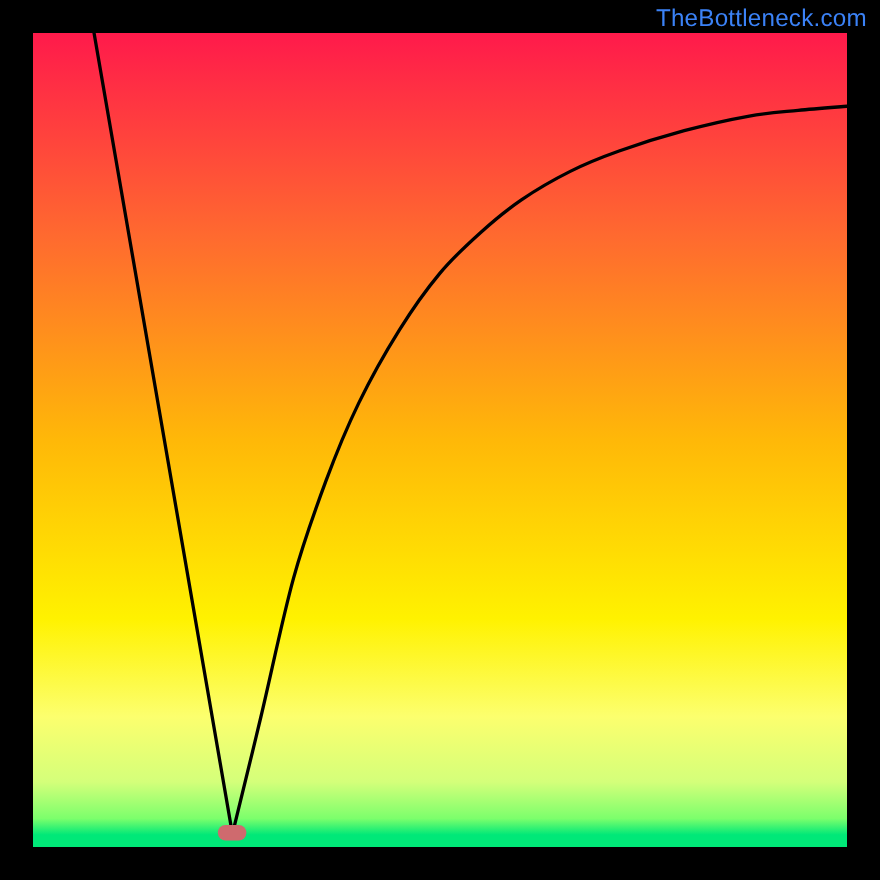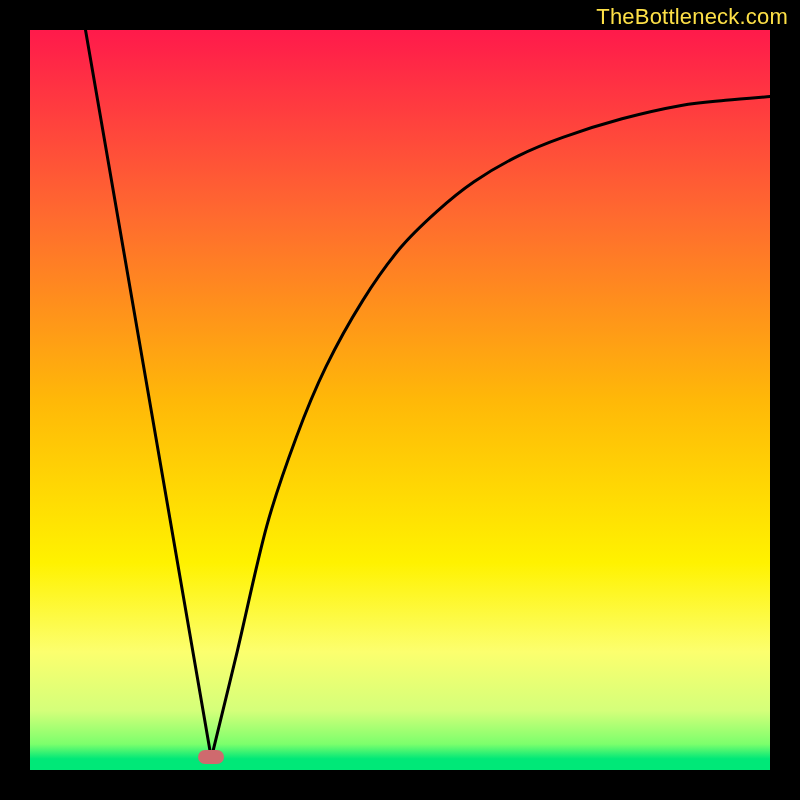--- a/index.html
+++ b/index.html
@@ -23,21 +23,21 @@
     position: absolute;
     left: 0;
     top: 0;
     width: 740px;
     height: 740px;
   }
   .watermark {
     position: absolute;
     top: 4px;
     right: 12px;
-    color: #fde047;
+    color: #3b82f6;
     font-size: 22px;
     font-weight: 500;
     letter-spacing: 0.2px;
   }
   .marker {
     position: absolute;
     width: 26px;
     height: 14px;
     background: #cf6a6e;
     border-radius: 7px;

